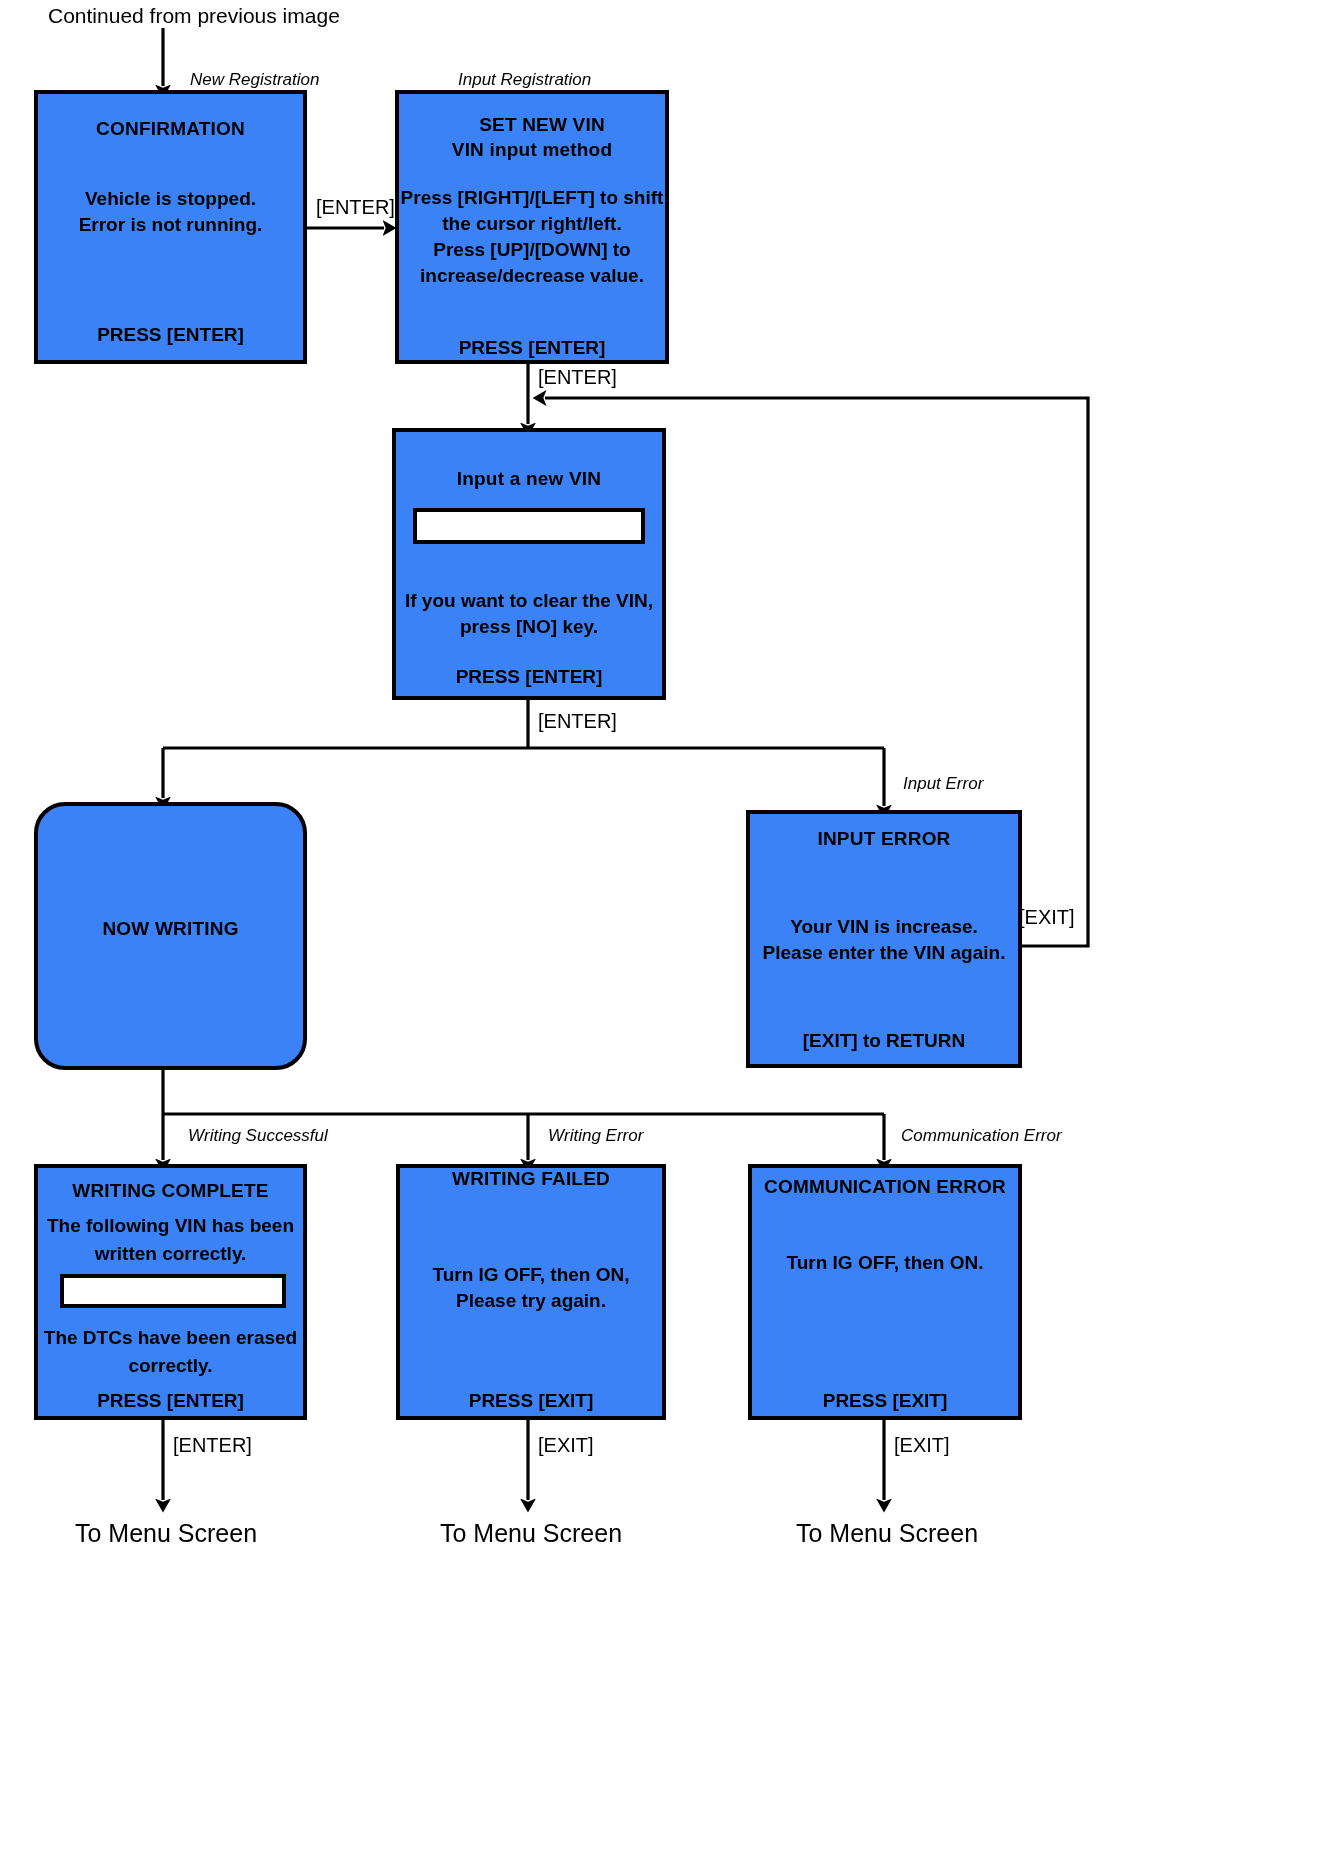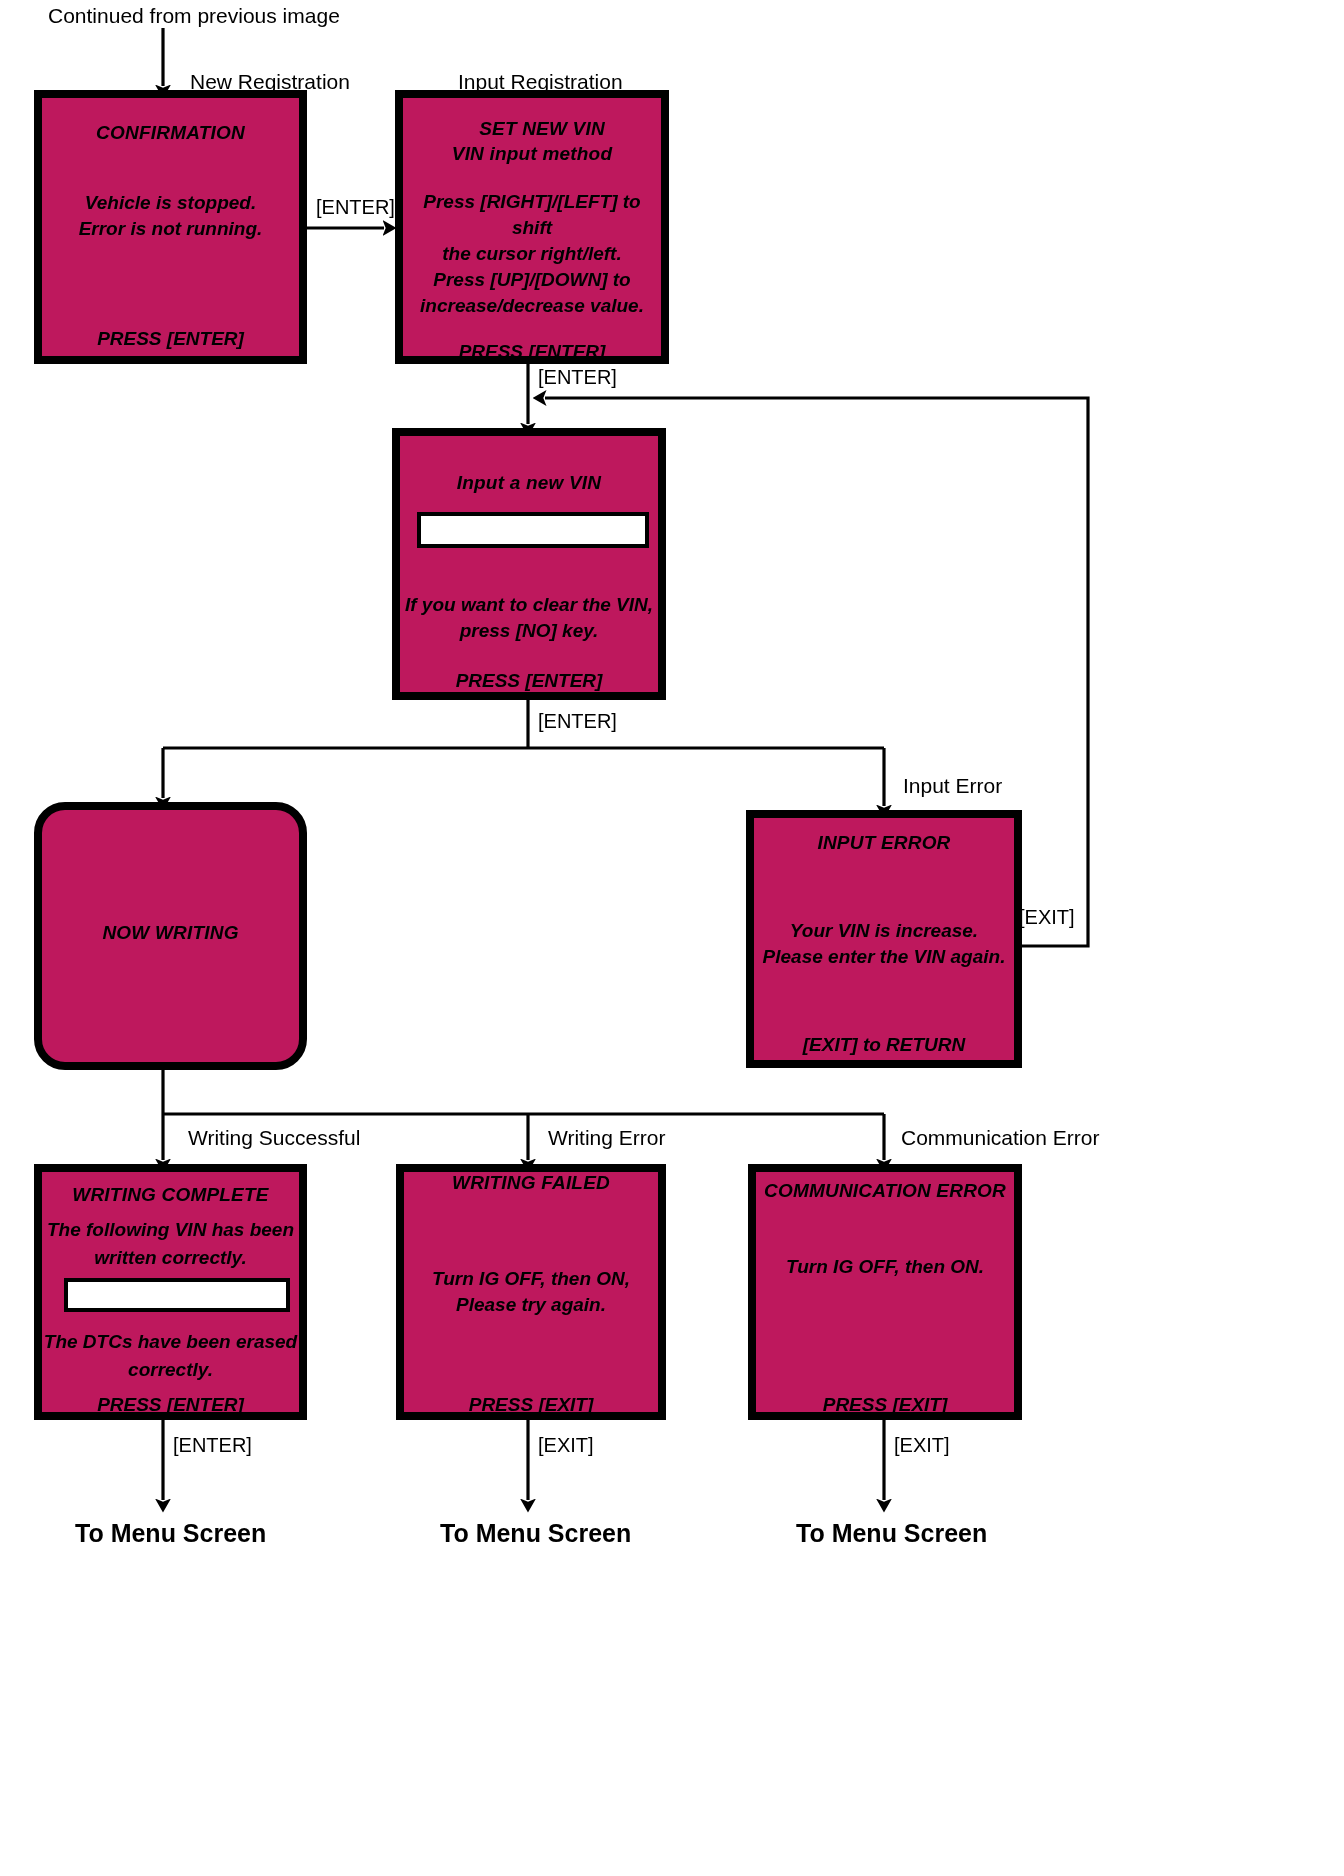--- a/index.html
+++ b/index.html
@@ -1,36 +1,36 @@
 <!DOCTYPE html>
 <html><head>
 <meta charset="utf-8">
 <style>
   html,body{margin:0;padding:0;background:#ffffff;}
   body{width:1344px;height:1876px;overflow:hidden;
        font-family:"Liberation Sans", sans-serif;color:#000;}
   #stage{position:relative;width:1144px;height:1876px;}
   svg#wires{position:absolute;left:0;top:0;width:1344px;height:1876px;}
 
-  .box{position:absolute;border:8px solid #000000;background:#be185d;box-sizing:border-box;font-style:italic;}
+  .box{position:absolute;border:4px solid #000000;background:#3b82f6;box-sizing:border-box;}
   .bx-inner{position:relative;width:100%;height:100%;}
 
   .scr-title{position:absolute;left:0;right:0;text-align:center;
              font-weight:bold;font-size:19px;letter-spacing:.2px;}
   .scr-body{position:absolute;left:0;right:0;text-align:center;
             font-weight:bold;font-size:19px;line-height:26px;}
   .scr-foot{position:absolute;left:0;right:0;text-align:center;
             font-weight:bold;font-size:19px;}
   .scr-line{display:block;}
 
   .vinfield{position:absolute;border:4px solid #000;background:#fff;box-sizing:border-box;}
 
   .elabel{position:absolute;font-size:20px;font-weight:normal;white-space:nowrap;}
-  .caption{position:absolute;font-size:21px;font-weight:normal;white-space:nowrap;}
-  .termlabel{position:absolute;font-size:25px;font-weight:bold;white-space:nowrap;}
+  .caption{position:absolute;font-size:17px;font-weight:normal;white-space:nowrap;font-style:italic;}
+  .termlabel{position:absolute;font-size:25px;font-weight:normal;white-space:nowrap;}
   .topnote{position:absolute;font-size:21px;font-weight:normal;white-space:nowrap;}
 </style>
 </head>
 <body>
 
 <div id="stage">
 
   <svg id="wires" viewBox="0 0 1344 1876" xmlns="http://www.w3.org/2000/svg">
     <defs>
       <marker id="ah" markerWidth="14" markerHeight="16" refX="1.5" refY="8" orient="auto" markerUnits="userSpaceOnUse">

